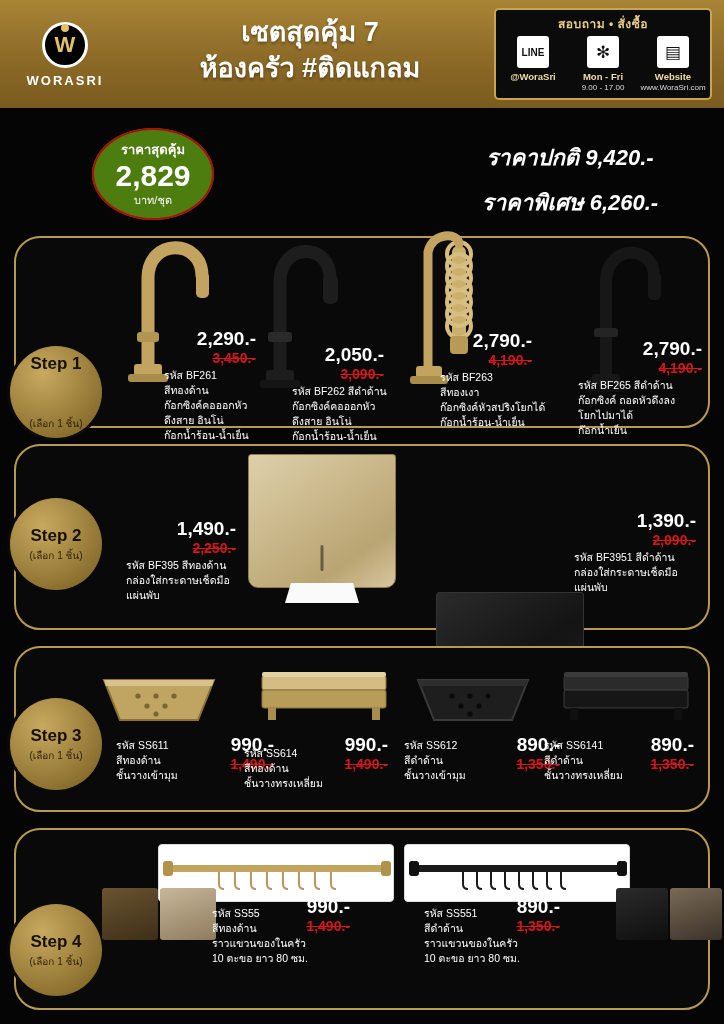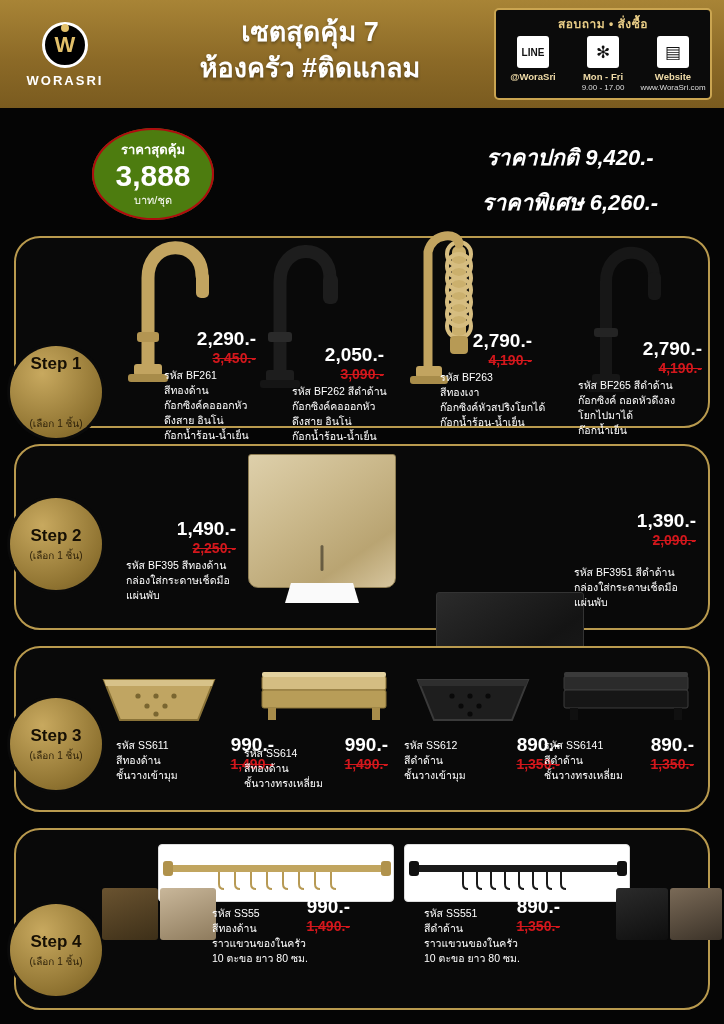--- a/index.html
+++ b/index.html
@@ -158,21 +158,21 @@
           <div class="clabel">Website</div>
           <div class="csub">www.WoraSri.com</div>
         </div>
       </div>
     </div>
   </div>
 
   <div class="promo">
     <div class="price-badge">
       <div class="pb1">ราคาสุดคุ้ม</div>
-      <div class="pb2">3,888</div>
+      <div class="pb2">2,829</div>
       <div class="pb3">บาท/ชุด</div>
     </div>
     <div class="prices">
       <div class="l1">ราคาปกติ 9,420.-</div>
       <div class="l2">ราคาพิเศษ 6,260.-</div>
     </div>
   </div>
 
   <div class="panel" id="sec1">
     <div class="step-badge" style="top:108px;gap:40px;">
@@ -280,21 +280,21 @@
       <div class="price-old">2,250.-</div>
     </div>
     <div class="prod-name" style="position:absolute;left:110px;top:112px;width:126px;white-space:pre-line;">รหัส BF395 สีทองด้าน
 กล่องใส่กระดาษเช็ดมือ
 แผ่นพับ</div>
 
     <div style="position:absolute;left:570px;top:64px;width:110px;text-align:right;">
       <div class="price-now">1,390.-</div>
       <div class="price-old">2,090.-</div>
     </div>
-    <div class="prod-name" style="position:absolute;left:558px;top:104px;width:130px;white-space:pre-line;margin-top:15px;">รหัส BF3951 สีดำด้าน
+    <div class="prod-name" style="position:absolute;left:558px;top:104px;width:130px;white-space:pre-line;">รหัส BF3951 สีดำด้าน
 กล่องใส่กระดาษเช็ดมือ
 แผ่นพับ</div>
   </div>
 
   <div class="panel" id="sec3">
     <div class="step-badge" style="top:50px;">
       <div class="sb1">Step 3</div>
       <div class="sb2">(เลือก 1 ชิ้น)</div>
     </div>
 

